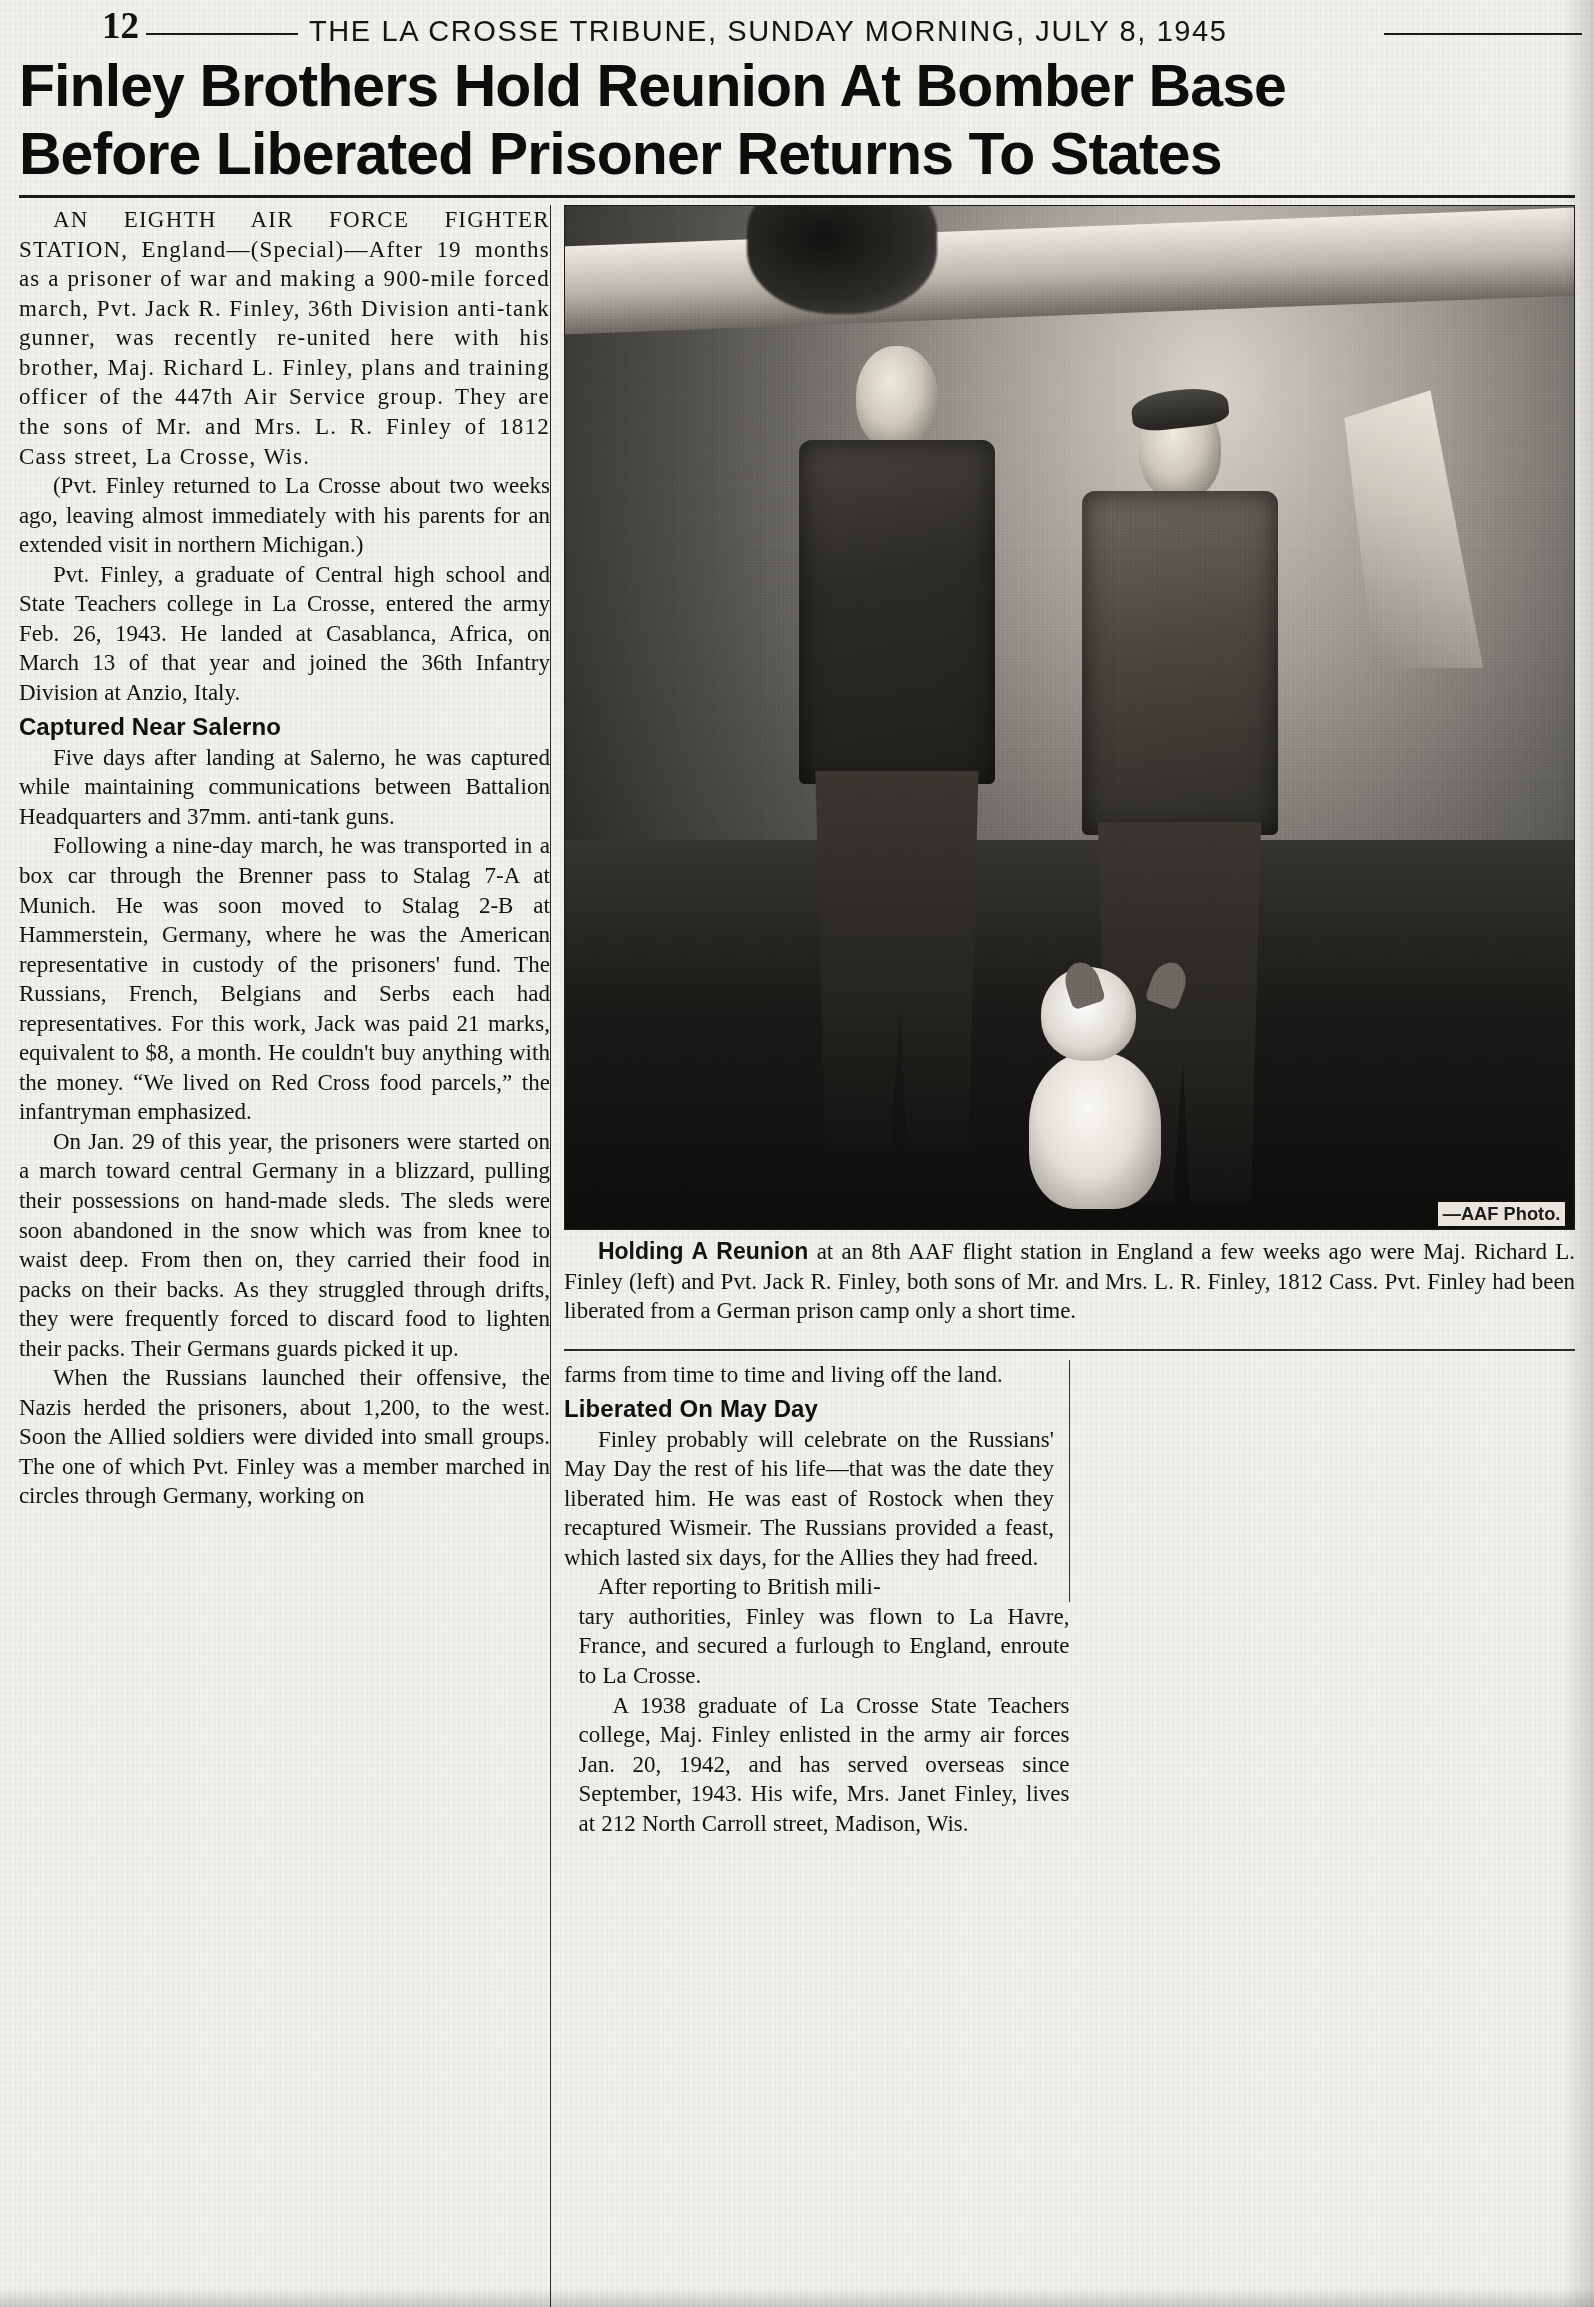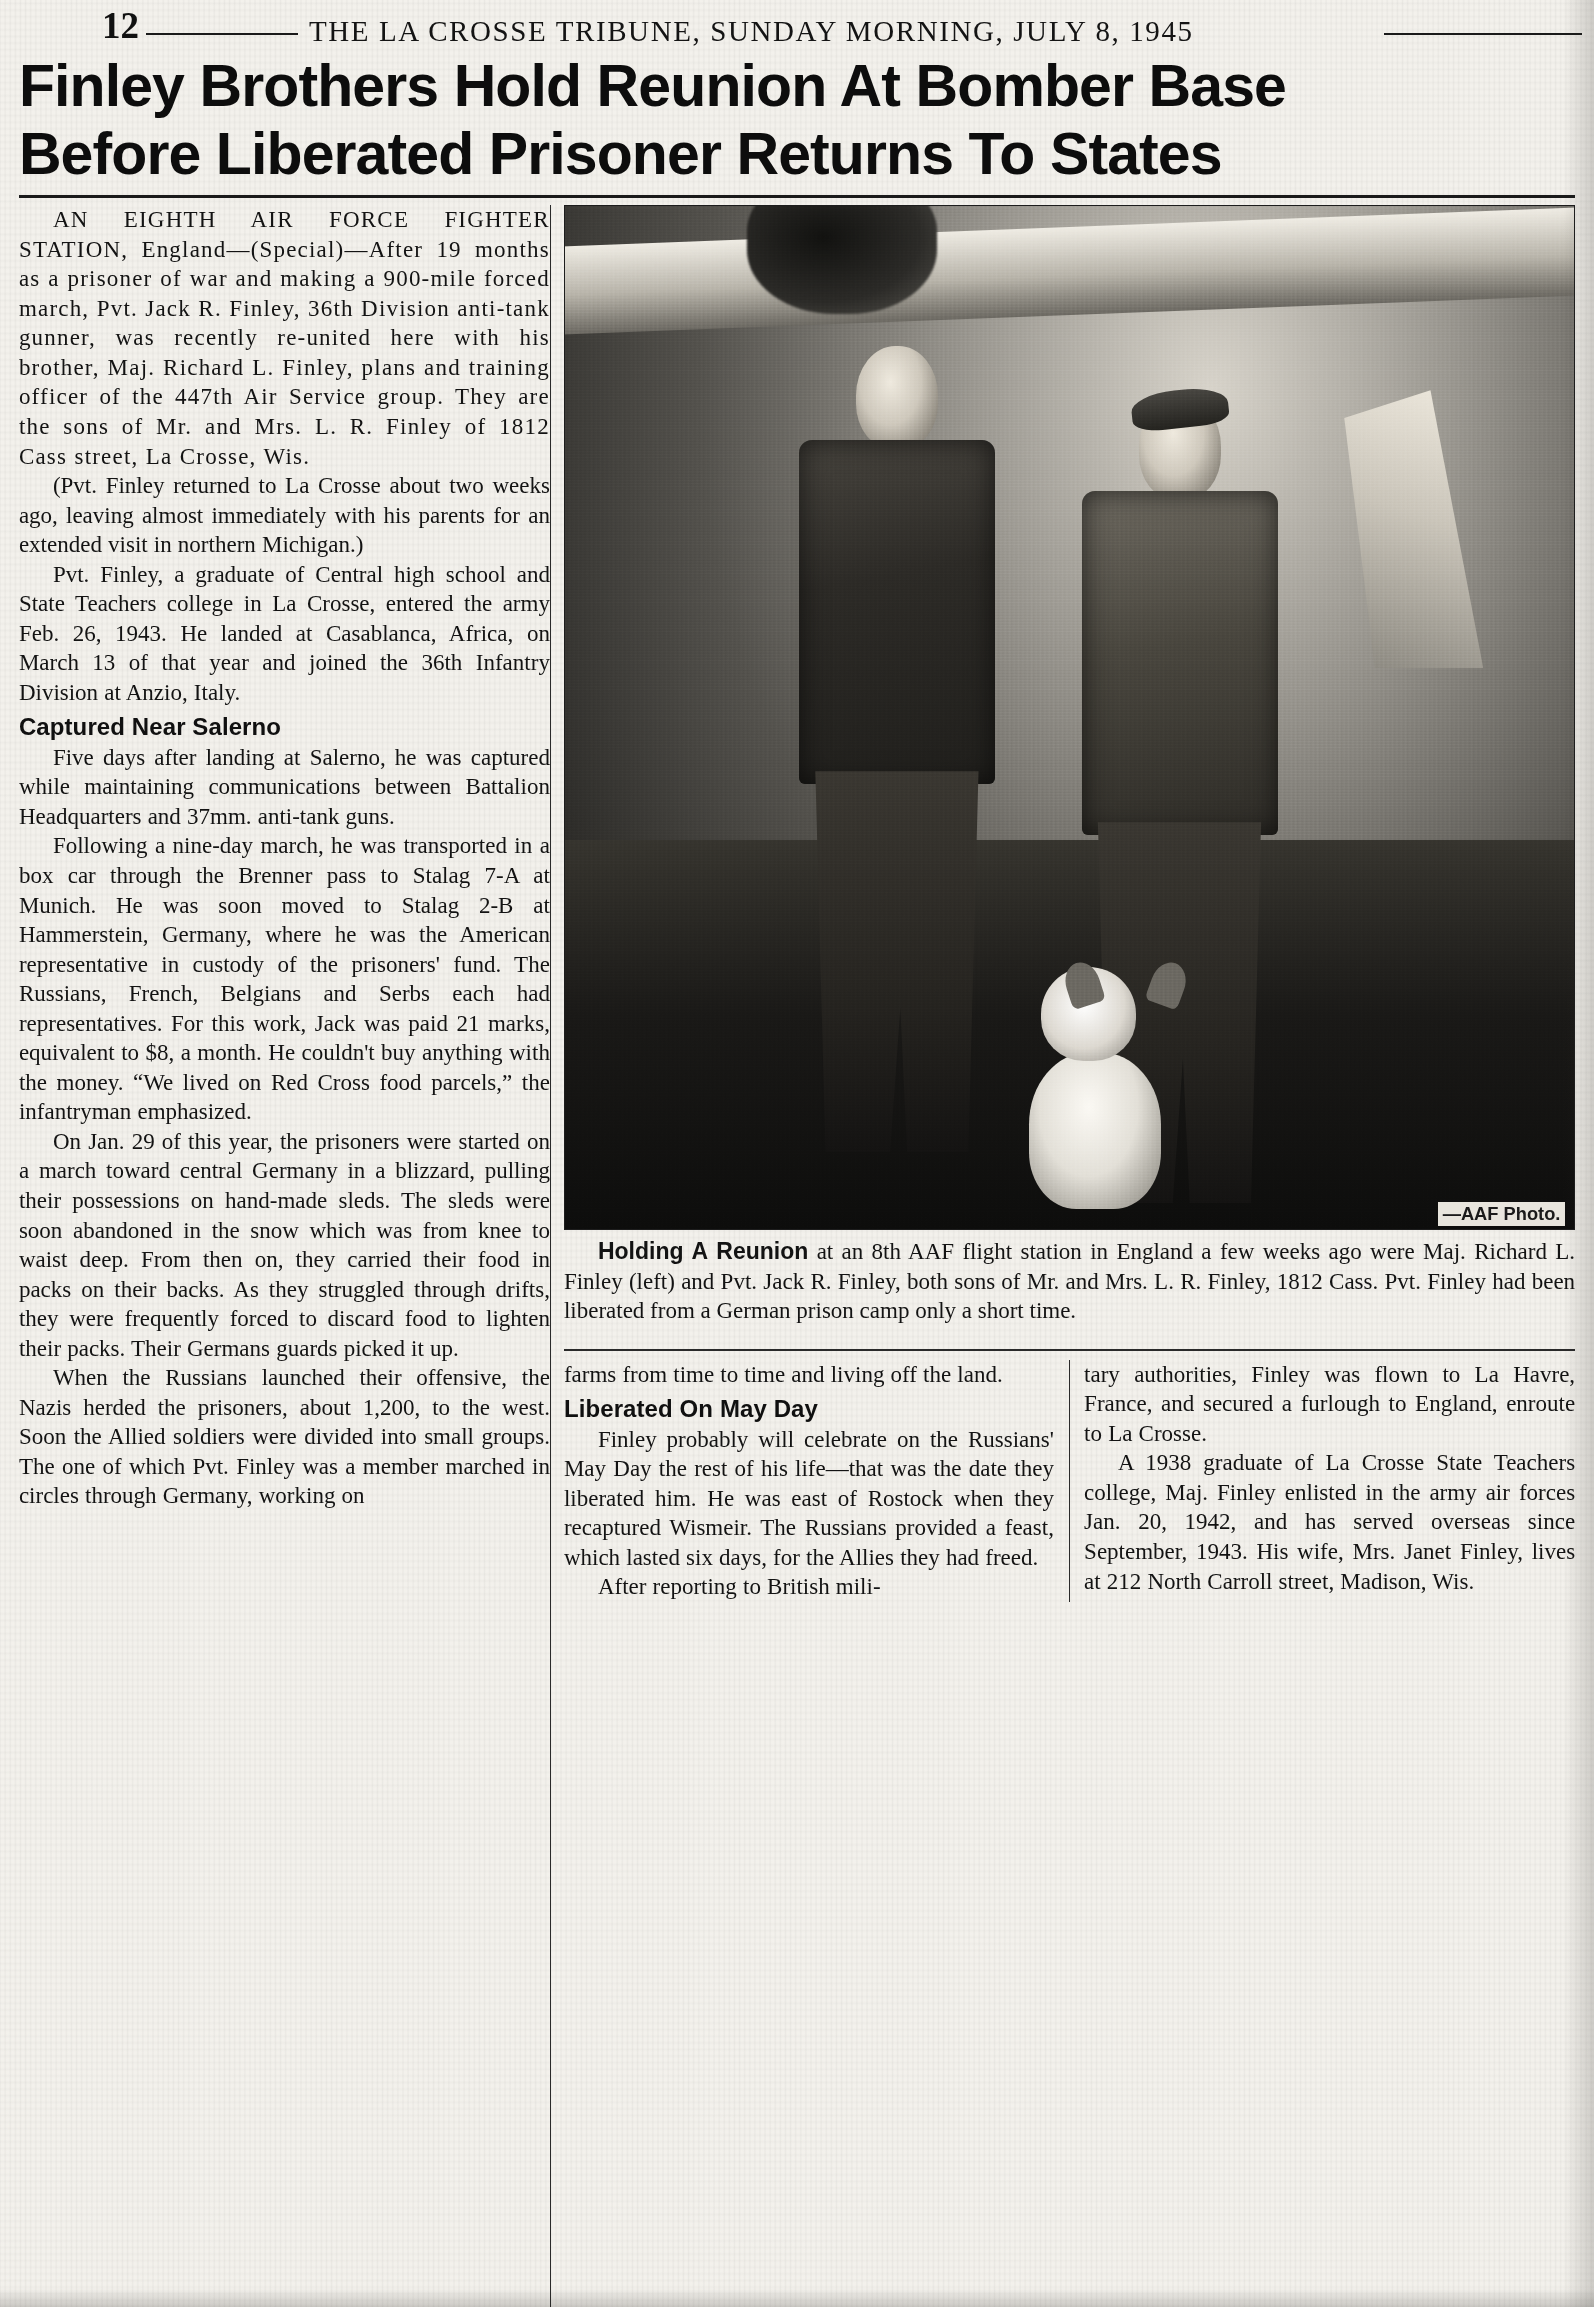--- a/index.html
+++ b/index.html
@@ -48,21 +48,21 @@
     left: 130px;
     bottom: 19px;
     width: 152px;
     height: 2.2px;
     background: #1a1a1a;
   }
   .masthead-title {
     position: absolute;
     left: 293px;
     bottom: 5.9px;
-    font-family: Liberation Serif, serif;
+    font-family: Liberation Sans, sans-serif;
     font-size: 29px;
     letter-spacing: 1.6px;
     color: #141414;
     white-space: nowrap;
   }
   .masthead-rule-right {
     position: absolute;
     left: 1368px;
     bottom: 19px;
     width: 198px;
@@ -309,20 +309,21 @@
   }
   .rule-under-caption {
     margin: 8.8px 0 0 0;
     height: 2.2px;
     background: #2a2a2a;
   }
   
   .lower-cols {
     display: flex;
     margin-top: 8.8px;
+    flex-direction: column;
   }
   .lower-col {
     width: 50%;
     box-sizing: border-box;
   }
   .lower-col.first {
     padding-right: 14.6px;
     border-right: 1.5px solid #2a2a2a;
   }
   .lower-col.second {

